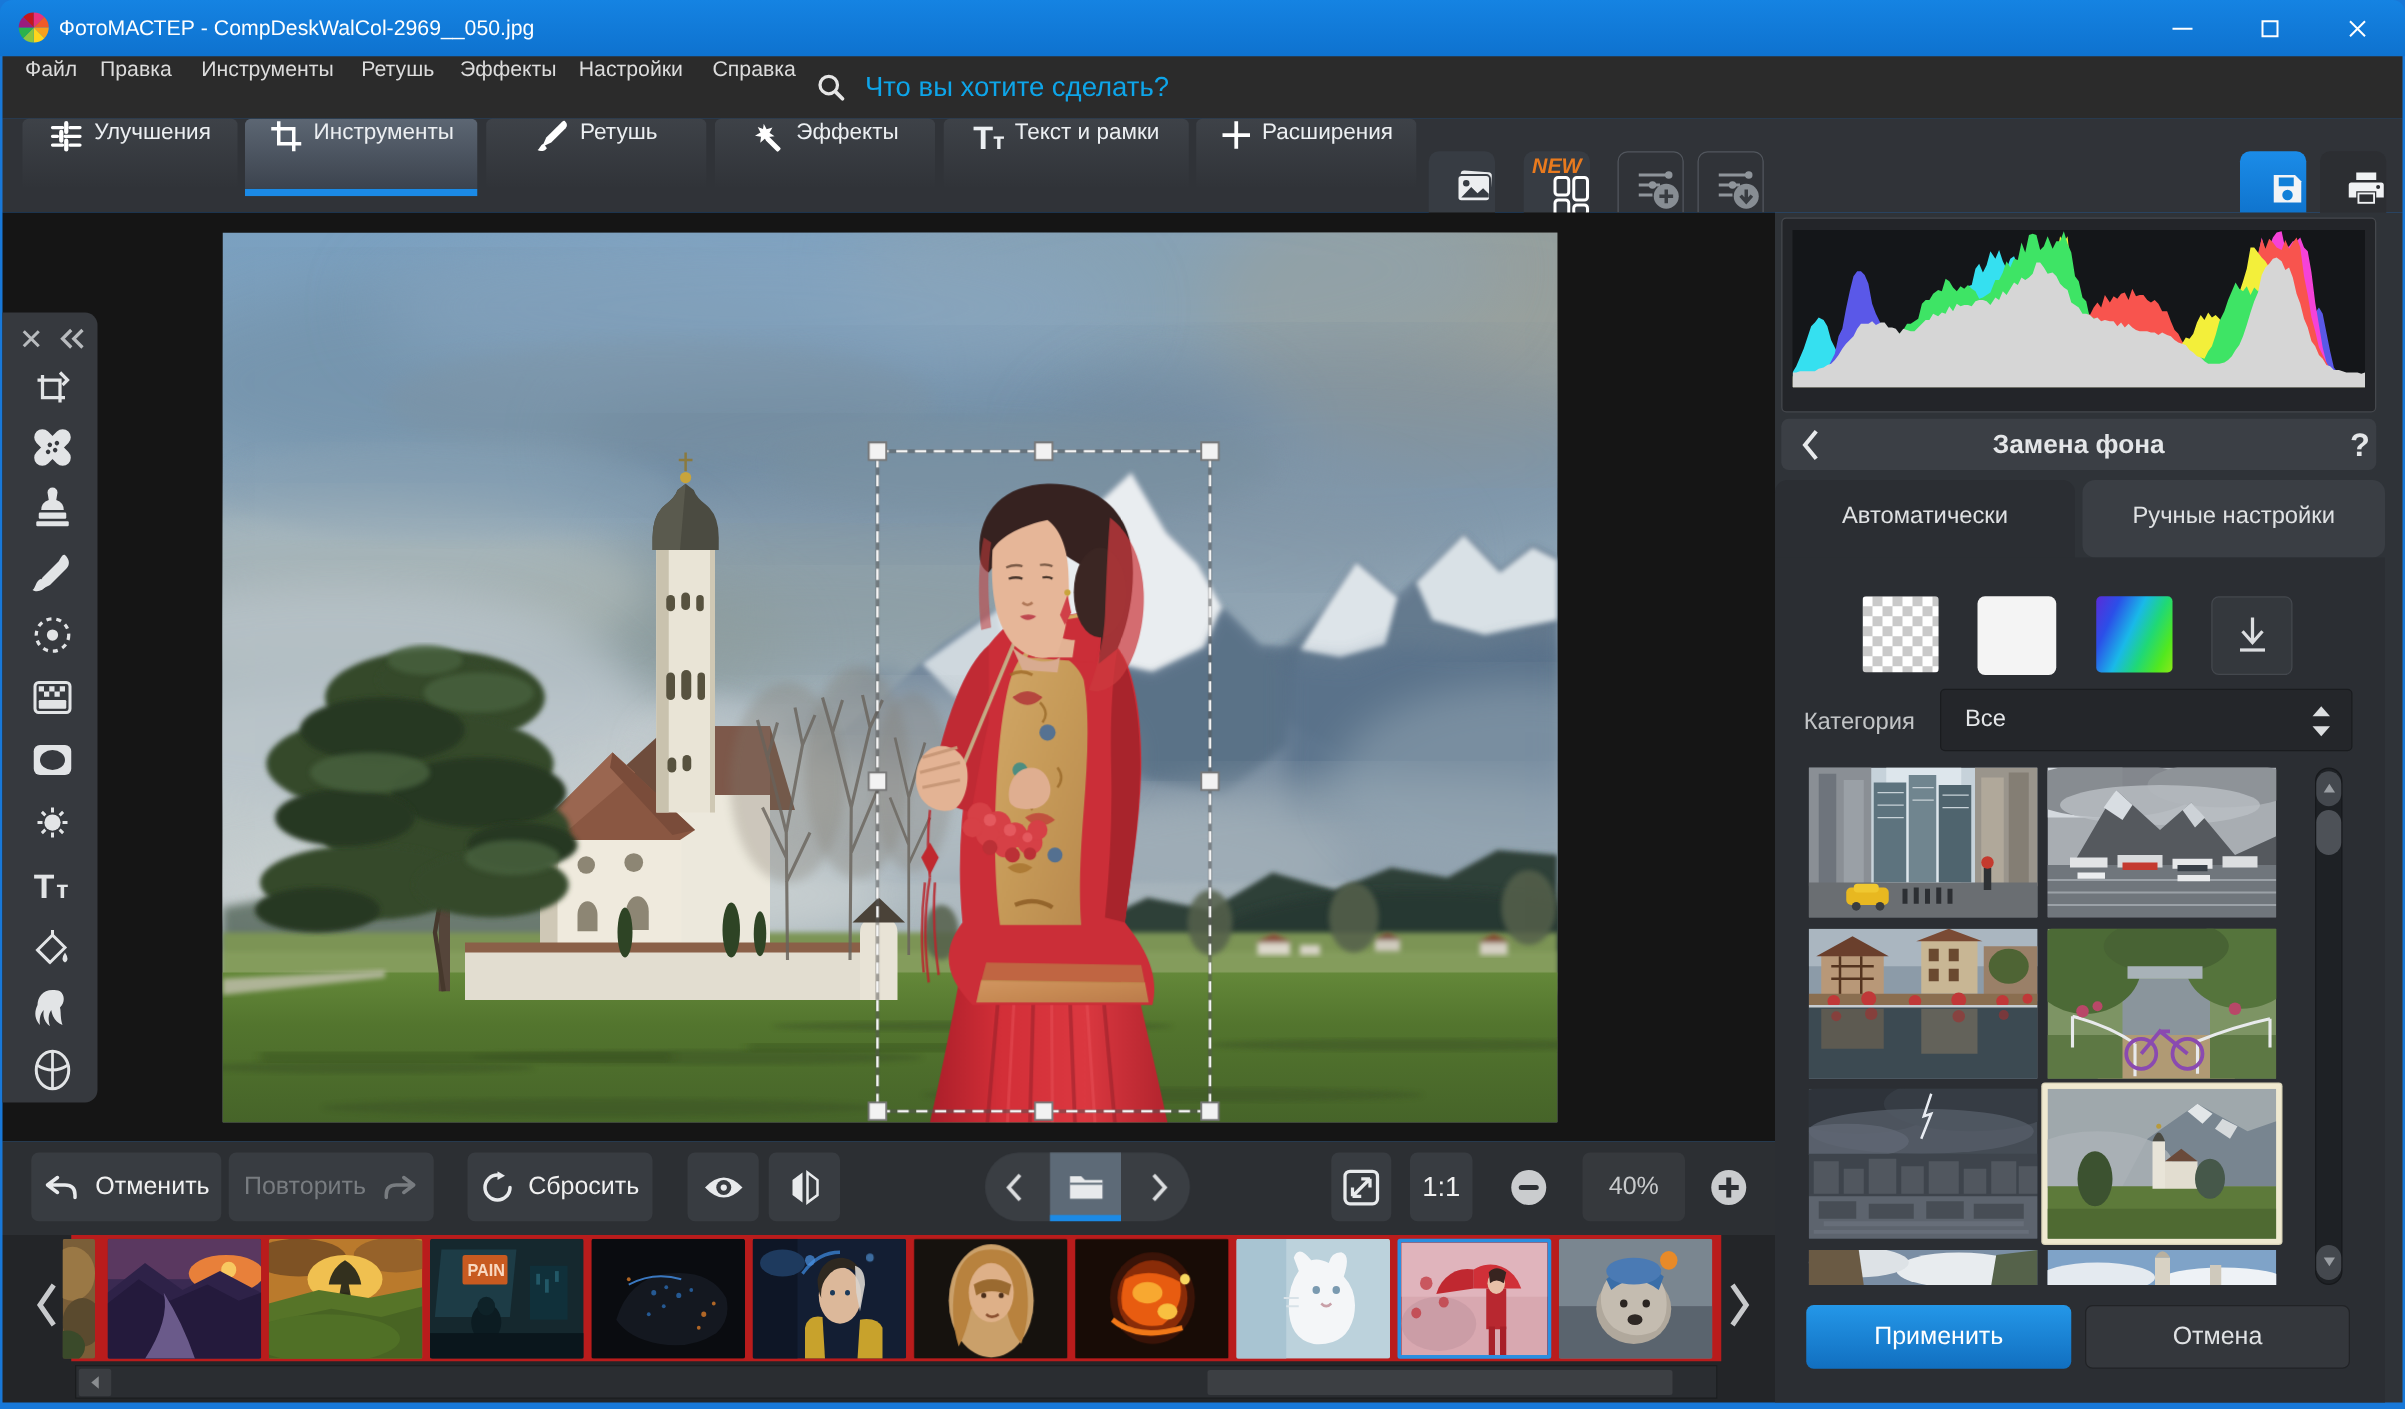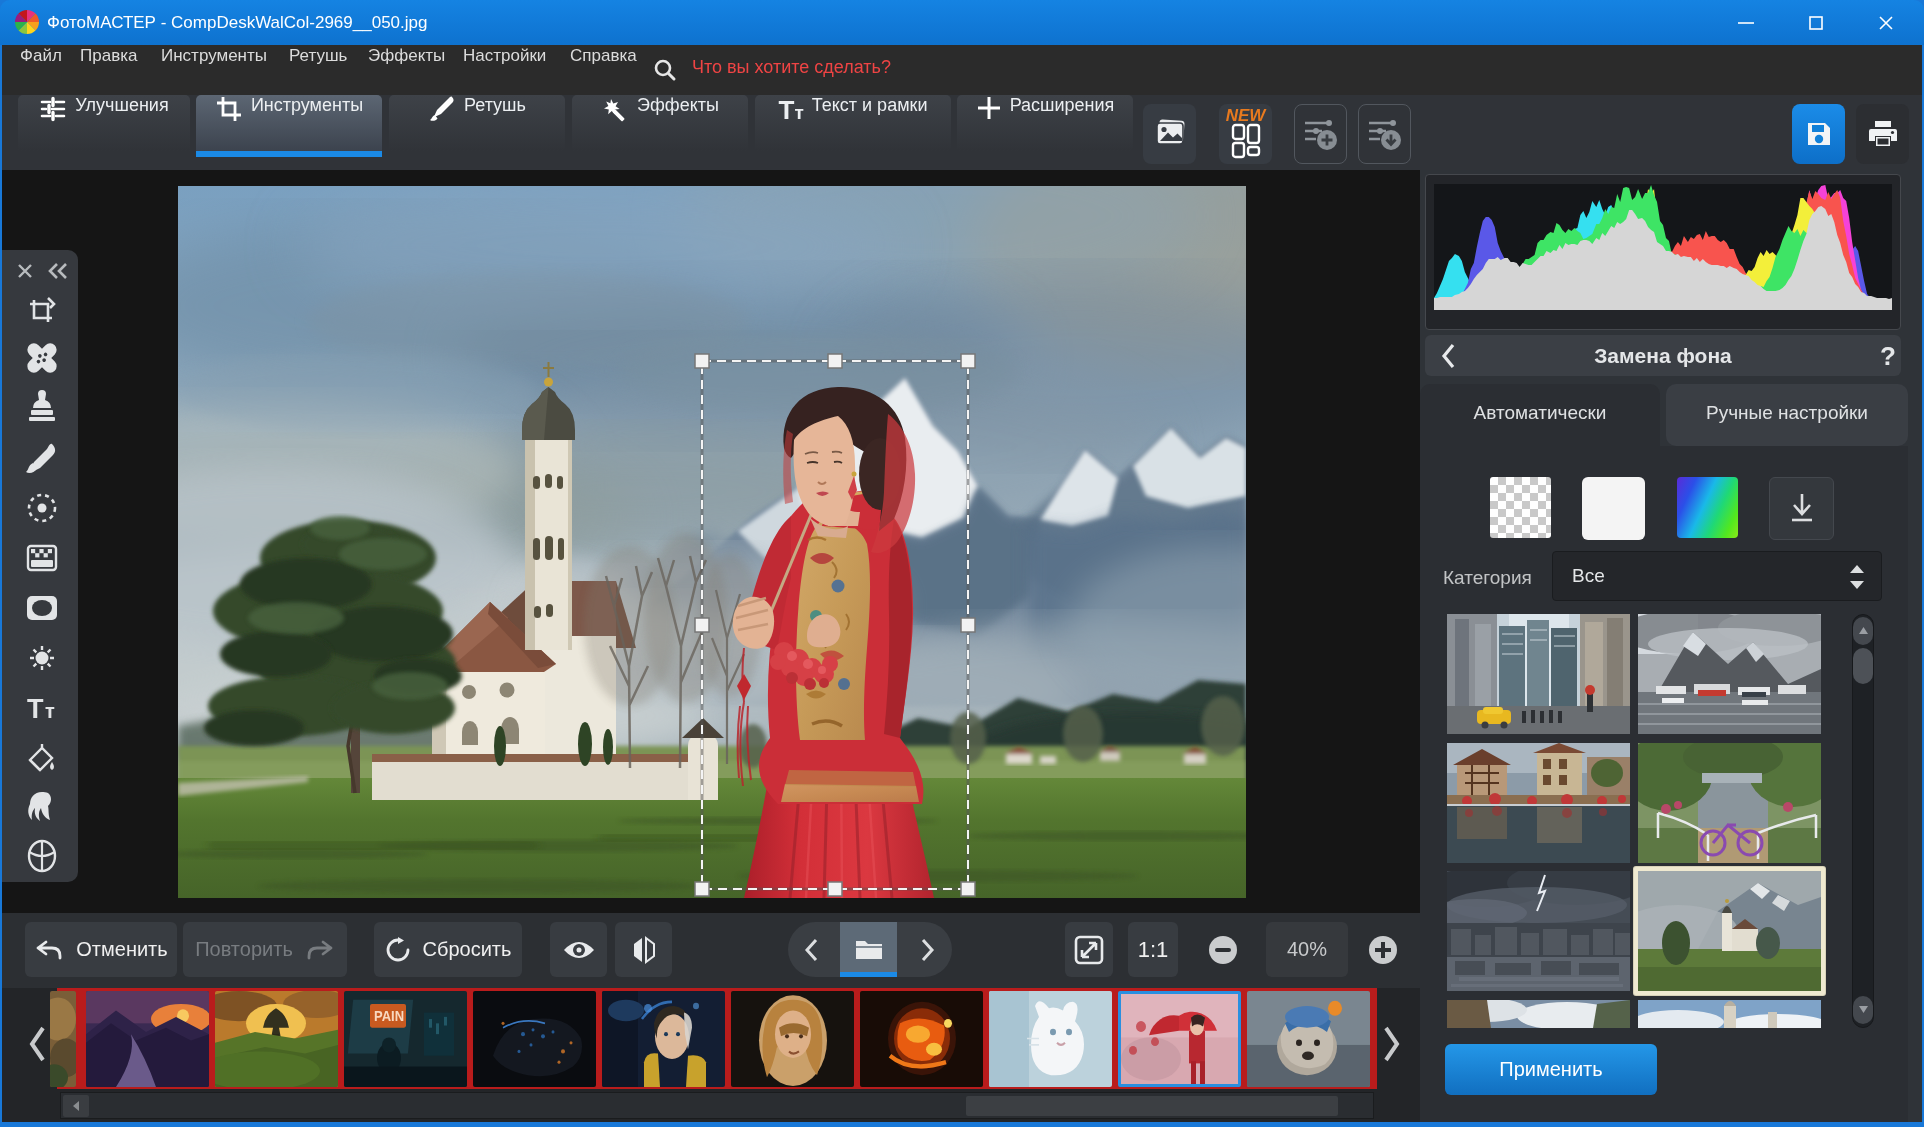--- a/index.html
+++ b/index.html
@@ -5,21 +5,21 @@
 html,body{width:1924px;height:1127px;overflow:hidden;background:#1878d8;font-family:"Liberation Sans",sans-serif}
 .abs{position:absolute}
 #win{position:absolute;left:0;top:0;width:1924px;height:1127px;background:#1878d8}
 #titlebar{position:absolute;left:0;top:0;width:1924px;height:45px;background:linear-gradient(#1583e2,#0e72cf);border-radius:10px 10px 0 0;color:#fff}
 #title-txt{position:absolute;left:47px;top:13px;font-size:17px;color:#fff}
 #menubar{position:absolute;left:2px;top:45px;width:1920px;height:50px;background:#2b2b2b;color:#dcdcdc}
 .menu-item{position:absolute;top:1px;font-size:17px}
 #tabbar{position:absolute;left:2px;top:95px;width:1920px;height:75px;background:#303338}
 .tab{position:absolute;top:0;height:56px;background:linear-gradient(#3e4248,#303338);border-radius:5px 5px 0 0;color:#eceff2;font-size:18px;display:flex;align-items:flex-start;justify-content:center;gap:8px}
 .tab.active{background:linear-gradient(#5c6673,#3c434e);border-bottom:6px solid #1b8ae6;height:62px}
-.tbtn{position:absolute;top:9px;width:53px;height:60px;background:#373c43;border-radius:8px;display:flex;align-items:center;justify-content:center}
+.tbtn{position:absolute;top:26px;width:53px;height:60px;background:#373c43;border-radius:8px;display:flex;align-items:center;justify-content:flex-end}
 #main{position:absolute;left:2px;top:170px;width:1418px;height:743px;background:#151515}
 #rightpanel{position:absolute;left:1420px;top:170px;width:502px;height:952px;background:#2f3338}
 #controlbar{position:absolute;left:2px;top:913px;width:1418px;height:75px;background:#2c2f33}
 #filmstrip{position:absolute;left:2px;top:988px;width:1418px;height:134px;background:#232528}
 .cbtn{position:absolute;top:9px;height:55px;background:#383c41;border-radius:6px;color:#f0f0f0;font-size:20px;display:flex;align-items:center;justify-content:center;gap:12px}
 .thumb{position:absolute;top:3px;width:123px;height:96px;border-radius:2px;overflow:hidden}
 #phototrack{position:absolute;left:55px;top:0;width:1320px;height:101px;background:#b91c1c}
 #scroll2{position:absolute;left:58px;top:104px;width:1314px;height:27px;background:#2a2d31;border:1px solid #1a1c1e}
 </style></head>
 <body>
@@ -53,21 +53,21 @@
     <div class="menu-item" style="left:78px">Правка</div>
     <div class="menu-item" style="left:159px">Инструменты</div>
     <div class="menu-item" style="left:287px">Ретушь</div>
     <div class="menu-item" style="left:366px">Эффекты</div>
     <div class="menu-item" style="left:461px">Настройки</div>
     <div class="menu-item" style="left:568px">Справка</div>
     <svg class="abs" style="left:650px;top:12px" width="26" height="26" viewBox="0 0 26 26">
         <circle cx="11" cy="11" r="7" fill="none" stroke="#e6e6e6" stroke-width="2.6"></circle>
         <path d="M16.5 16.5 L22 22" stroke="#e6e6e6" stroke-width="3" stroke-linecap="round"></path>
       </svg>
-    <div class="menu-item" style="left:690px;top:12px;font-size:18px;color:#ef4444">Что вы хотите сделать?</div>
+    <div class="menu-item" style="left:690px;top:12px;font-size:22px;color:#0ea5e9">Что вы хотите сделать?</div>
   </div>
   <div id="tabbar">
     <div class="tab" style="left:16px;width:172px"><svg width="28" height="28" viewBox="0 0 28 28">
           <g stroke="#fff" stroke-width="2.6" stroke-linecap="round">
             <path d="M3 7 H11 M17 7 H25 M3 14 H7 M13 14 H25 M3 21 H11 M17 21 H25"></path>
             <path d="M14 3.5 V10.5 M10 10.5 V17.5 M14 17.5 V24.5" stroke-width="3.4"></path>
           </g>
         </svg>Улучшения</div>
     <div class="tab active" style="left:194px;width:186px"><svg width="28" height="28" viewBox="0 0 28 28">
           <g stroke="#fff" stroke-width="2.8" fill="none">
@@ -661,20 +661,21 @@
     <div style="position:absolute;left:433px;top:447px;width:20px;height:28px;background:#44484e;border-radius:10px"></div>
     <svg style="position:absolute;left:438px;top:456px" width="11" height="9" viewBox="0 0 11 9">
         <path d="M5.5 1 L10 8 H1 Z" fill="#9a9ea3"></path>
       </svg>
     <div style="position:absolute;left:433px;top:478px;width:20px;height:36px;background:#4d5157;border-radius:10px"></div>
     <div style="position:absolute;left:433px;top:826px;width:20px;height:28px;background:#44484e;border-radius:10px"></div>
     <svg style="position:absolute;left:438px;top:835px" width="11" height="9" viewBox="0 0 11 9">
         <path d="M5.5 8 L1 1 H10 Z" fill="#9a9ea3"></path>
       </svg>
     <div style="position:absolute;left:25px;top:874px;width:212px;height:51px;background:linear-gradient(#2497e8,#116fc0);border-radius:6px;color:#fff;font-size:20px;display:flex;align-items:center;justify-content:center">Применить</div>
+    <div style="position:absolute;left:248px;top:874px;width:212px;height:51px;background:#34373c;border:1px solid #212326;border-radius:6px;color:#e0e2e4;font-size:20px;display:flex;align-items:center;justify-content:center">Отмена</div>
   </div>
   <div id="lefttools" style="position:absolute;left:2px;top:250px;width:76px;height:632px;background:#36393e;border-radius:0 10px 10px 0">
     <svg style="position:absolute;left:12px;top:10px" width="22" height="22" viewBox="0 0 22 22">
         <path d="M5 5 L17 17 M17 5 L5 17" stroke="#b8bbbe" stroke-width="2.4"></path>
       </svg>
     <svg style="position:absolute;left:44px;top:10px" width="24" height="22" viewBox="0 0 24 22">
         <path d="M11 4 L4 11 L11 18 M20 4 L13 11 L20 18" stroke="#b8bbbe" stroke-width="2.6" fill="none"></path>
       </svg>
     <svg style="position:absolute;left:20px;top:42px" width="40" height="590" viewBox="0 0 40 590">
       <g stroke="#e2e4e6" stroke-width="2.6" fill="none">

